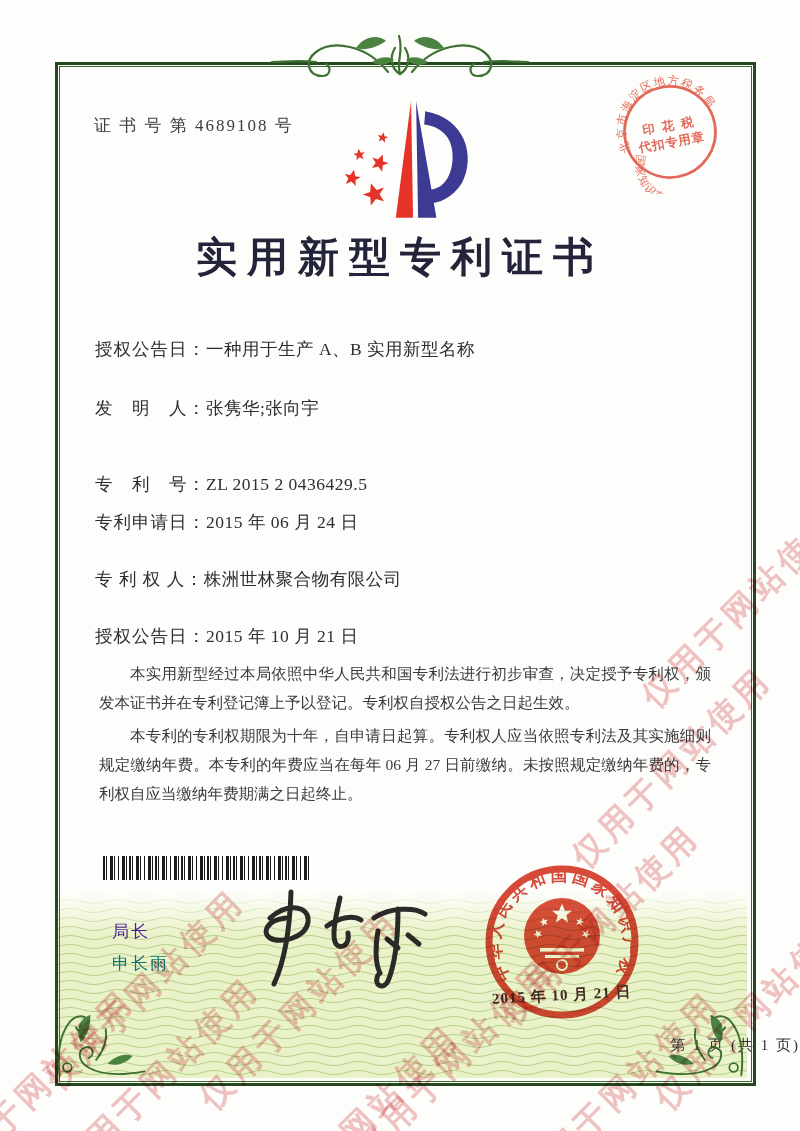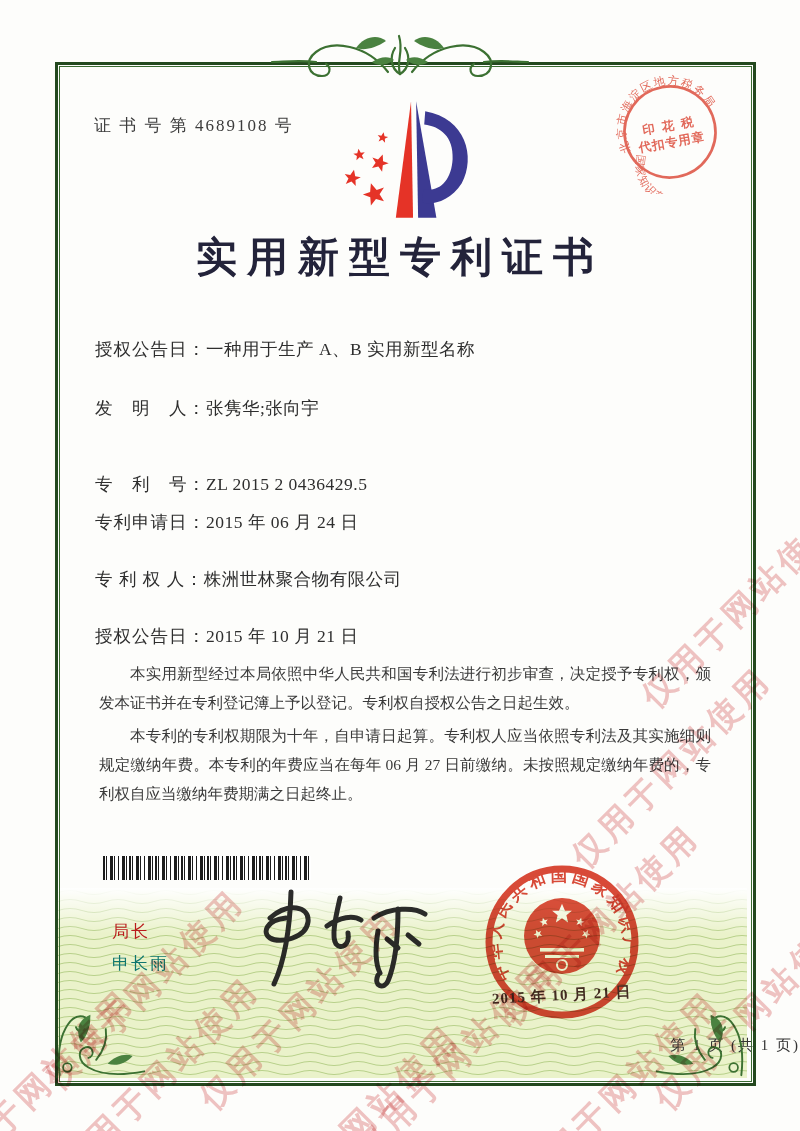--- a/index.html
+++ b/index.html
@@ -34,21 +34,21 @@
                font-size:15.5px; line-height:29px; color:#3a3a3a;}
   
   .barcode{position:absolute; left:103px; top:856px; width:208px; height:24px; z-index:3;
     background:repeating-linear-gradient(90deg,
       #1c1c1c 0 2px, #fff 2px 3px, #1c1c1c 3px 4px, #fff 4px 7px,
       #1c1c1c 7px 10px, #fff 10px 11px, #1c1c1c 11px 12px, #fff 12px 15px,
       #1c1c1c 15px 16px, #fff 16px 19px, #1c1c1c 19px 22px, #fff 22px 23px,
       #1c1c1c 23px 24px, #fff 24px 26px);
   }
   
-  .signer-title{position:absolute; left:112px; top:920px; font-size:17px; letter-spacing:2px; color:#b91c1c; z-index:3;}
+  .signer-title{position:absolute; left:112px; top:920px; font-size:17px; letter-spacing:2px; color:#4c1d95; z-index:3;}
   .signer-name{position:absolute; left:112px; top:952px; font-size:17px; letter-spacing:2px; color:#0f766e; z-index:3;}
   .signature{position:absolute; left:228px; top:884px; z-index:3;}
   
   .office-seal{position:absolute; left:472px; top:852px; z-index:5; mix-blend-mode:multiply; opacity:.95;}
   
   .page-footer{position:absolute; left:0; right:0; top:1036px; text-align:right;
                font-size:15px; letter-spacing:2px; color:#333; z-index:2;}
   
   .ornament-top{position:absolute; left:268px; top:26px; z-index:5;}
   .corner{position:absolute; z-index:5;}

